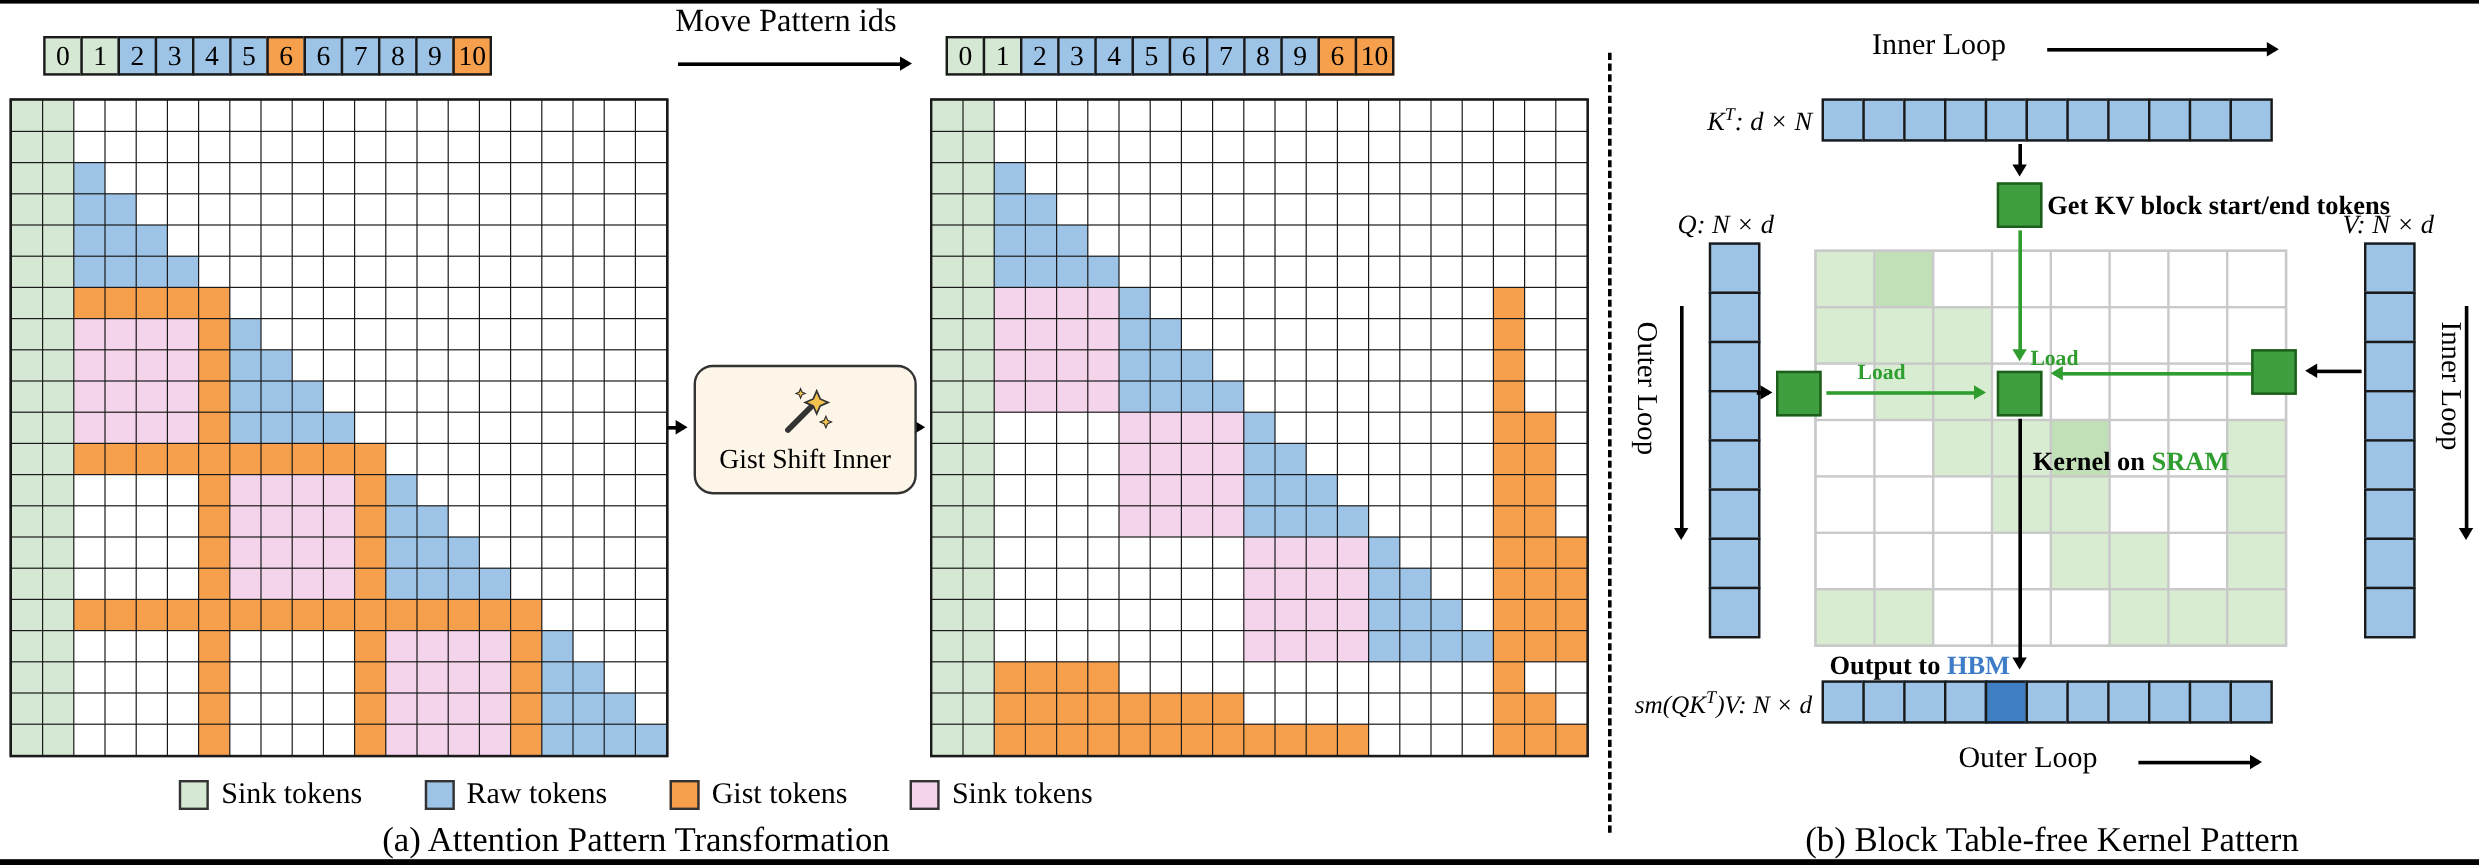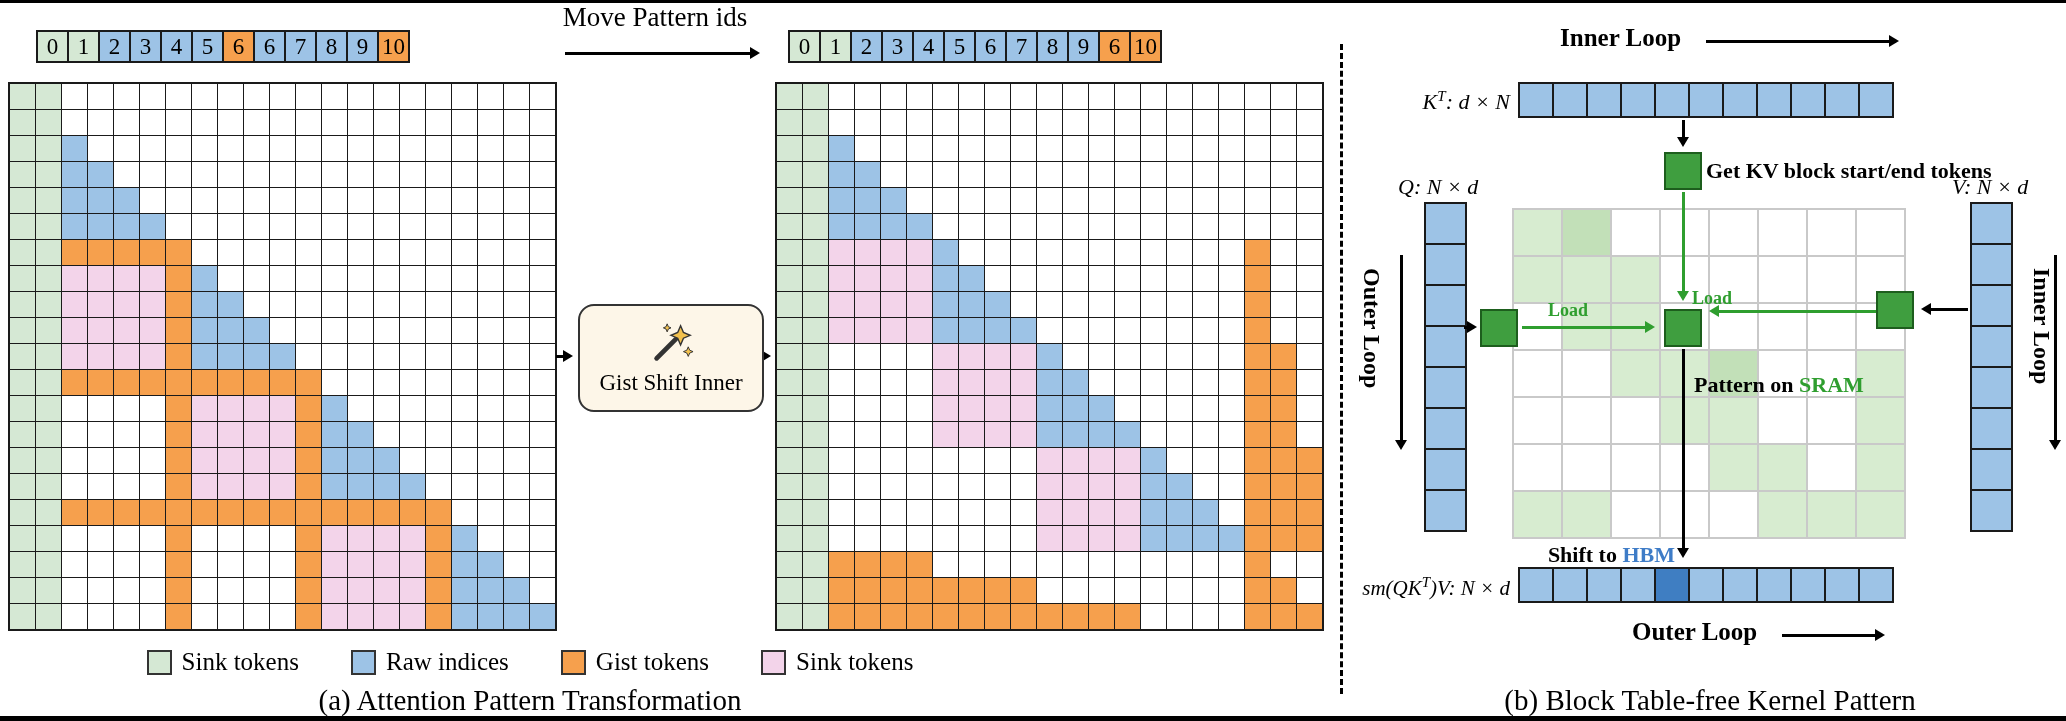--- a/index.html
+++ b/index.html
@@ -41,21 +41,21 @@
   .kvgrid{position:absolute;display:grid;gap:2px;background:#c9c9c9;border:2px solid #c9c9c9;}
   .kvgcell{width:47px;height:45px;}
   .cellrow{position:absolute;display:flex;}
   .cellcol{position:absolute;display:flex;flex-direction:column;}
   .kcell{width:36px;height:36px;background:var(--raw);border:2px solid #1a1a1a;box-sizing:border-box;}
   .kcell + .kcell{margin-left:-2px;}
   .qcell{width:43px;height:43px;background:var(--raw);border:2px solid #1a1a1a;box-sizing:border-box;}
   .qcell + .qcell{margin-top:-2px;}
   .gblock{position:absolute;width:38px;height:38px;box-sizing:border-box;
     background:var(--dark-green);border:2.5px solid var(--dark-green-border);}
-  .looplabel{position:absolute;font-weight:bold;font-size:25px;white-space:nowrap;}
+  .looplabel{position:absolute;font-weight:normal;font-size:25px;white-space:nowrap;}
   .vtext{writing-mode:vertical-rl;}
   .mathlbl{position:absolute;font-style:italic;font-size:22px;white-space:nowrap;}
   .mathlbl sup{font-size:15px;}
   .boldlbl{position:absolute;font-weight:bold;font-size:22px;white-space:nowrap;}
   .loadlbl{position:absolute;font-weight:bold;font-size:18px;color:var(--green-text);}
   .sram{color:var(--green-text);}
   .hbm{color:var(--hbm-blue);}
 </style>
 </head>
 <body>
@@ -995,21 +995,21 @@
   <div class="lbl">Gist Shift Inner</div>
 </div>
 
 <div class="legend" style="left:0;top:648px;width:1060px;">
     <div class="legitem">
       <div class="legswatch" style="background: rgb(213, 232, 212);"></div>
       <span>Sink tokens</span>
     </div>
     <div class="legitem">
       <div class="legswatch" style="background: rgb(157, 195, 230);"></div>
-      <span>Raw indices</span>
+      <span>Raw tokens</span>
     </div>
     <div class="legitem">
       <div class="legswatch" style="background: rgb(246, 160, 77);"></div>
       <span>Gist tokens</span>
     </div>
     <div class="legitem">
       <div class="legswatch" style="background: rgb(243, 212, 234);"></div>
       <span>Sink tokens</span>
     </div>
   </div>
@@ -1132,24 +1132,24 @@
 
 <div class="ar h head-r" style="left:1464px;top:326px;width:10px;"></div>
 <div class="ar h head-l" style="left:1924px;top:308px;width:44px;"></div>
 
 <div class="ar h green head-r" style="left:1522px;top:326px;width:130px;"></div>
 <div class="loadlbl" style="left:1548px;top:300px;">Load</div>
 <div class="ar v green head-d" style="left:1682px;top:192px;height:106px;"></div>
 <div class="loadlbl" style="left:1692px;top:288px;">Load</div>
 <div class="ar h green head-l" style="left:1712px;top:310px;width:164px;"></div>
 
-<div class="boldlbl" style="left:1694px;top:372px;"><span>Pattern on </span><span class="sram">SRAM</span></div>
+<div class="boldlbl" style="left:1694px;top:372px;"><span>Kernel on </span><span class="sram">SRAM</span></div>
 
 <div class="ar v head-d" style="left:1682px;top:349px;height:206px;"></div>
-<div class="boldlbl" style="left:1460px;top:542px;width:215px;text-align:right;"><span>Shift to </span><span class="hbm">HBM</span></div>
+<div class="boldlbl" style="left:1460px;top:542px;width:215px;text-align:right;"><span>Output to </span><span class="hbm">HBM</span></div>
 
 <div class="mathlbl" style="left:1330px;top:574px;width:180px;text-align:right;font-size:21px;"><span>sm(QK</span><sup>T</sup><span>)V: N × d</span></div>
 <div class="cellrow" style="left:1518px;top:567px;">
     <div class="kcell"></div>
     <div class="kcell"></div>
     <div class="kcell"></div>
     <div class="kcell"></div>
     <div class="kcell" style="background: rgb(63, 126, 194);"></div>
     <div class="kcell"></div>
     <div class="kcell"></div>

